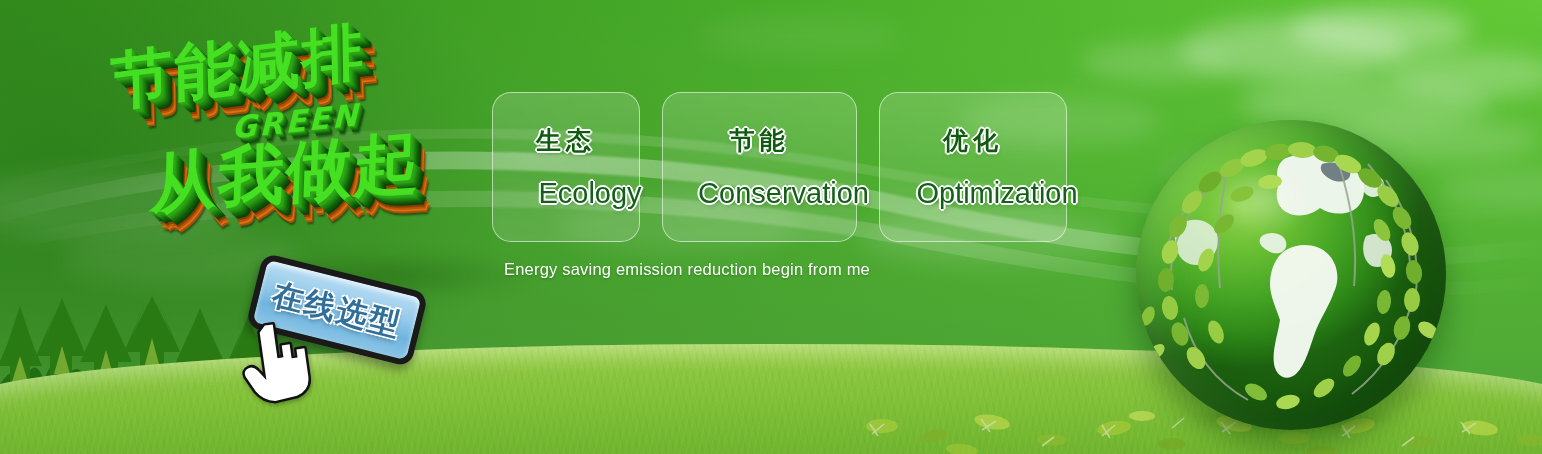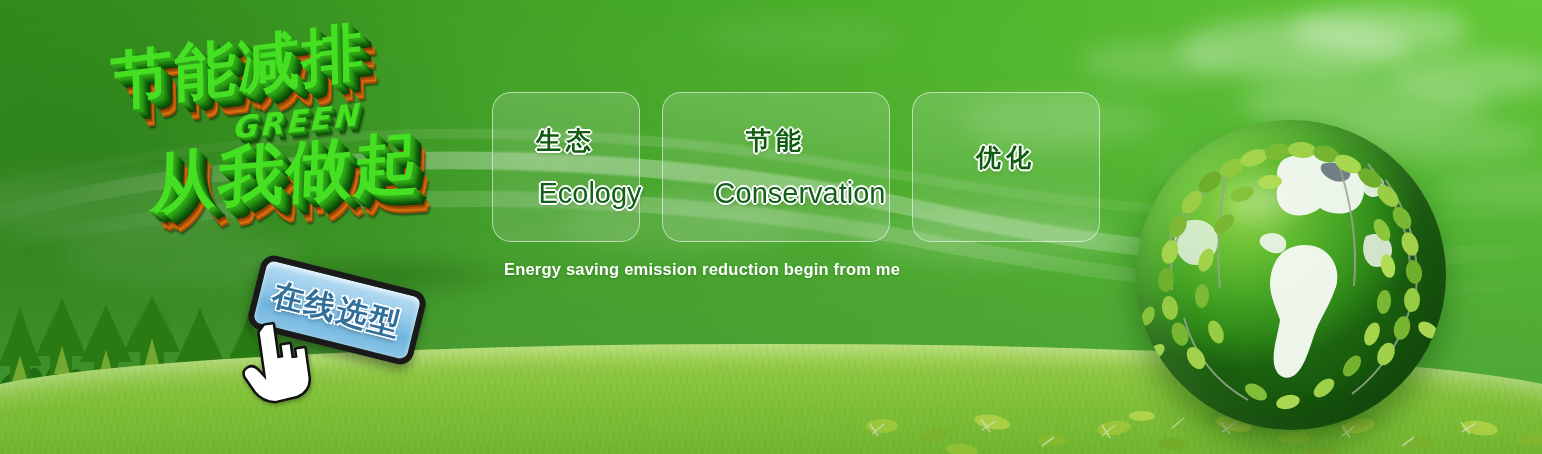--- a/index.html
+++ b/index.html
@@ -124,21 +124,21 @@
   .card{
     border:1px solid rgba(255,255,255,.55);
     border-radius:19px;
     background:linear-gradient(180deg, rgba(255,255,255,0.17) 0%, rgba(255,255,255,0.09) 55%, rgba(255,255,255,0.14) 100%);
     display:flex; flex-direction:column;
     align-items:center; justify-content:center;
     padding:10px 16px;
     backdrop-filter:blur(1px);
   }
   .card-1{ width:148px; }
-  .card-2{ width:228px; }
+  .card-2{ width:195px; }
   .card-3{ width:188px; }
   .card-cn{
     font-family:"DejaVu Sans", sans-serif;
     font-size:25px; font-weight:bold;
     color:#0f5c10;
     letter-spacing:5px;
     margin-bottom:20px;
     text-shadow:
       -1px -1px 0 #fff, 1px -1px 0 #fff, -1px 1px 0 #fff, 1px 1px 0 #fff,
       -2px 0 0 #fff, 2px 0 0 #fff, 0 -2px 0 #fff, 0 2px 0 #fff,
@@ -156,21 +156,20 @@
     margin-left: 48px;
   }
 
   
   .tagline{
     position:absolute; left:504px; top:260px;
     font-family:"Liberation Sans", sans-serif;
     font-size:16.5px; color:#ffffff;
     letter-spacing:.2px; white-space:nowrap;
     text-shadow:0 1px 2px rgba(0,60,0,.35);
-    font-weight:bold;
   }
 
   
   .cta-wrap{
     position:absolute; left:252px; top:272px;
     width:170px; height:76px;
     transform:rotate(14deg);
     transform-origin:center center;
   }
   .cta-btn{
@@ -355,20 +354,21 @@
     <div class="card card-1">
       <div class="card-cn">生态</div>
       <div class="card-en">Ecology</div>
     </div>
     <div class="card card-2">
       <div class="card-cn">节能</div>
       <div class="card-en">Conservation</div>
     </div>
     <div class="card card-3">
       <div class="card-cn">优化</div>
+      <div class="card-en">Optimization</div>
     </div>
   </div>
 
   <div class="tagline">Energy saving emission reduction begin from me</div>
 
   <div class="cta-wrap">
     <div class="cta-btn">
       <span class="cta-text">在线选型</span>
     </div>
   </div>

